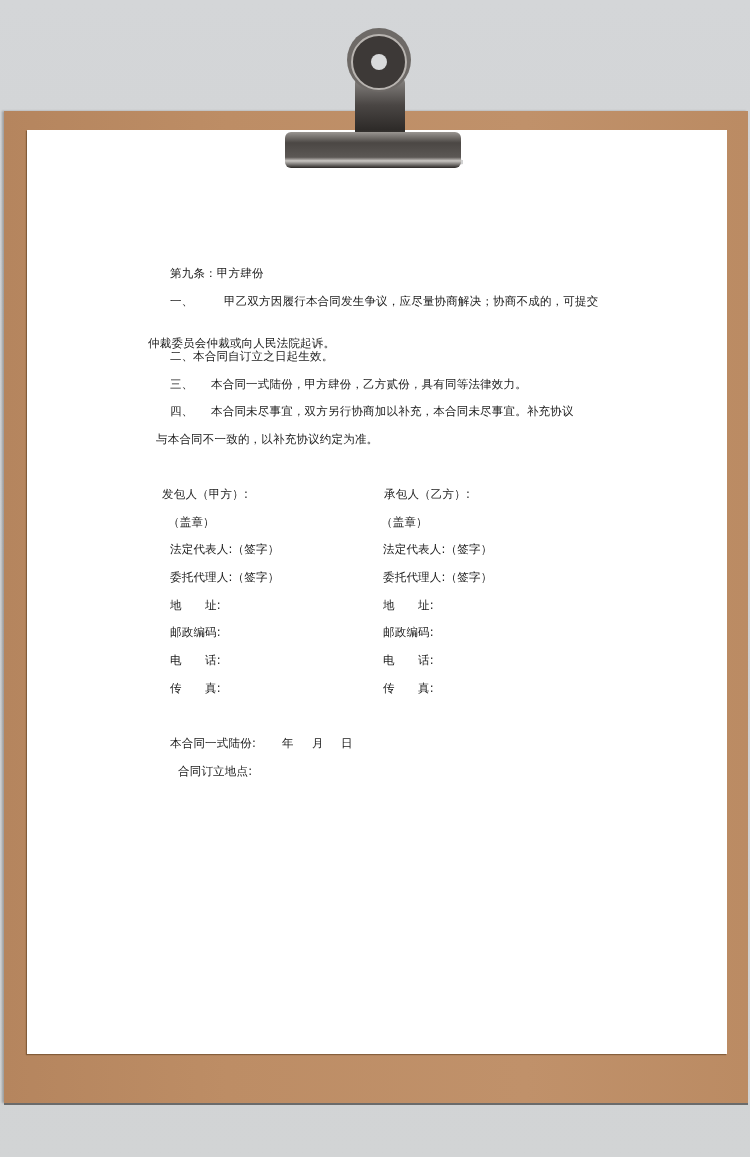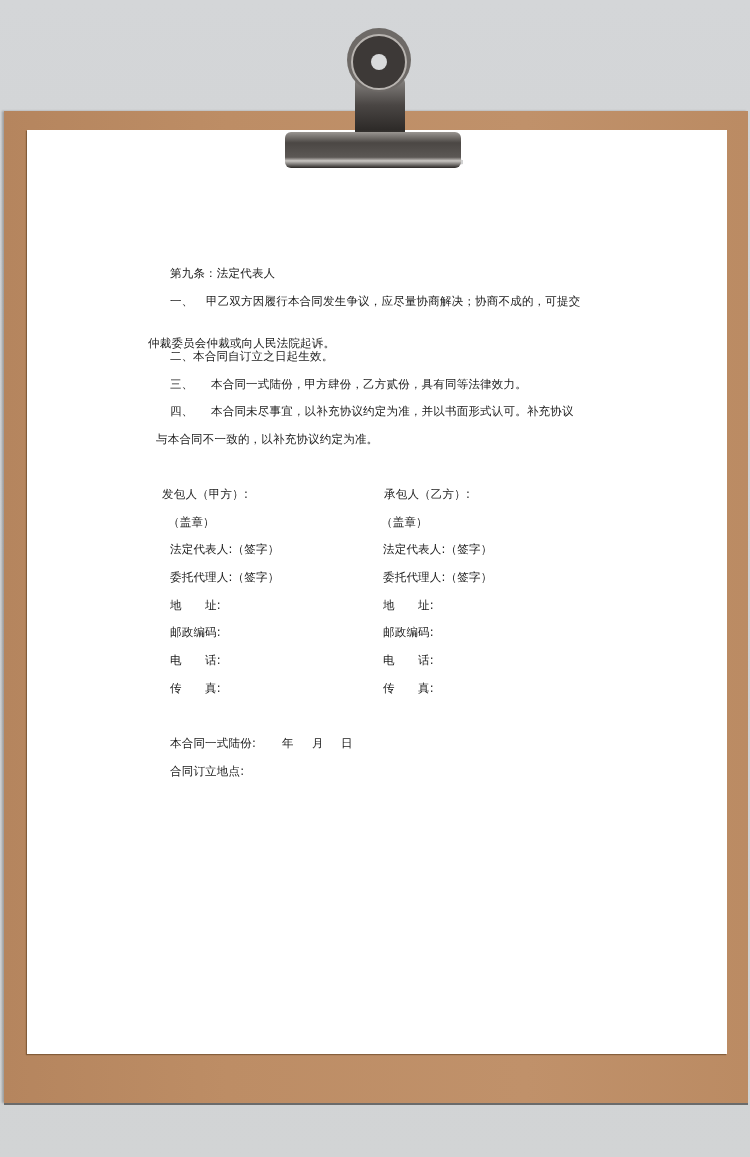--- a/index.html
+++ b/index.html
@@ -37,34 +37,34 @@
     </linearGradient>
   </defs>
   <ellipse cx="100" cy="140" rx="85" ry="6" fill="rgba(0,0,0,.18)"></ellipse>
   <rect x="72" y="55" width="50" height="70" rx="6" fill="url(#met)"></rect>
   <circle cx="96" cy="38" r="32" fill="#6e6a67"></circle>
   <circle cx="96" cy="40" r="27" fill="#3d3937" stroke="#b8b4b0" stroke-width="2"></circle>
   <circle cx="96" cy="40" r="8" fill="#d9dadb"></circle>
   <rect x="2" y="110" width="176" height="36" rx="6" fill="url(#barg)"></rect>
 </svg>
 
-<div class="txt" style="left:170px;top:266px">第九条：法定代表人</div>
+<div class="txt" style="left:170px;top:266px">第九条：甲方肆份</div>
 
 <div class="txt" style="left:170px;top:294px">一、</div>
-<div class="txt" style="left:206px;top:294px">甲乙双方因履行本合同发生争议，应尽量协商解决；协商不成的，可提交</div>
+<div class="txt" style="left:224px;top:294px">甲乙双方因履行本合同发生争议，应尽量协商解决；协商不成的，可提交</div>
 <div class="txt" style="left:148px;top:336px">仲裁委员会仲裁或向人民法院起诉。</div>
 
 <div class="txt" style="left:170px;top:349px">二、</div>
 <div class="txt" style="left:193px;top:349px">本合同自订立之日起生效。</div>
 
 <div class="txt" style="left:170px;top:377px">三、</div>
 <div class="txt" style="left:211px;top:377px">本合同一式陆份，甲方肆份，乙方贰份，具有同等法律效力。</div>
 
 <div class="txt" style="left:170px;top:404px">四、</div>
-<div class="txt" style="left:211px;top:404px">本合同未尽事宜，以补充协议约定为准，并以书面形式认可。补充协议</div>
+<div class="txt" style="left:211px;top:404px">本合同未尽事宜，双方另行协商加以补充，本合同未尽事宜。补充协议</div>
 <div class="txt" style="left:156px;top:432px">与本合同不一致的，以补充协议约定为准。</div>
 
 <div class="txt" style="left:162px;top:487px">发包人（甲方）:</div>
 <div class="txt" style="left:168px;top:515px">（盖章）</div>
 <div class="txt" style="left:170px;top:542px">法定代表人:（签字）</div>
 <div class="txt" style="left:170px;top:570px">委托代理人:（签字）</div>
 <div class="txt" style="left:170px;top:598px">地　　址:</div>
 <div class="txt" style="left:170px;top:625px">邮政编码:</div>
 <div class="txt" style="left:170px;top:653px">电　　话:</div>
 <div class="txt" style="left:170px;top:681px">传　　真:</div>
@@ -75,13 +75,13 @@
 <div class="txt" style="left:383px;top:570px">委托代理人:（签字）</div>
 <div class="txt" style="left:383px;top:598px">地　　址:</div>
 <div class="txt" style="left:383px;top:625px">邮政编码:</div>
 <div class="txt" style="left:383px;top:653px">电　　话:</div>
 <div class="txt" style="left:383px;top:681px">传　　真:</div>
 
 <div class="txt" style="left:170px;top:736px">本合同一式陆份:</div>
 <div class="txt" style="left:282px;top:736px">年</div>
 <div class="txt" style="left:312px;top:736px">月</div>
 <div class="txt" style="left:341px;top:736px">日</div>
-<div class="txt" style="left:170px;top:764px">合同订立地点:</div>
+<div class="txt" style="left:178px;top:764px">合同订立地点:</div>
 
 </body></html>

